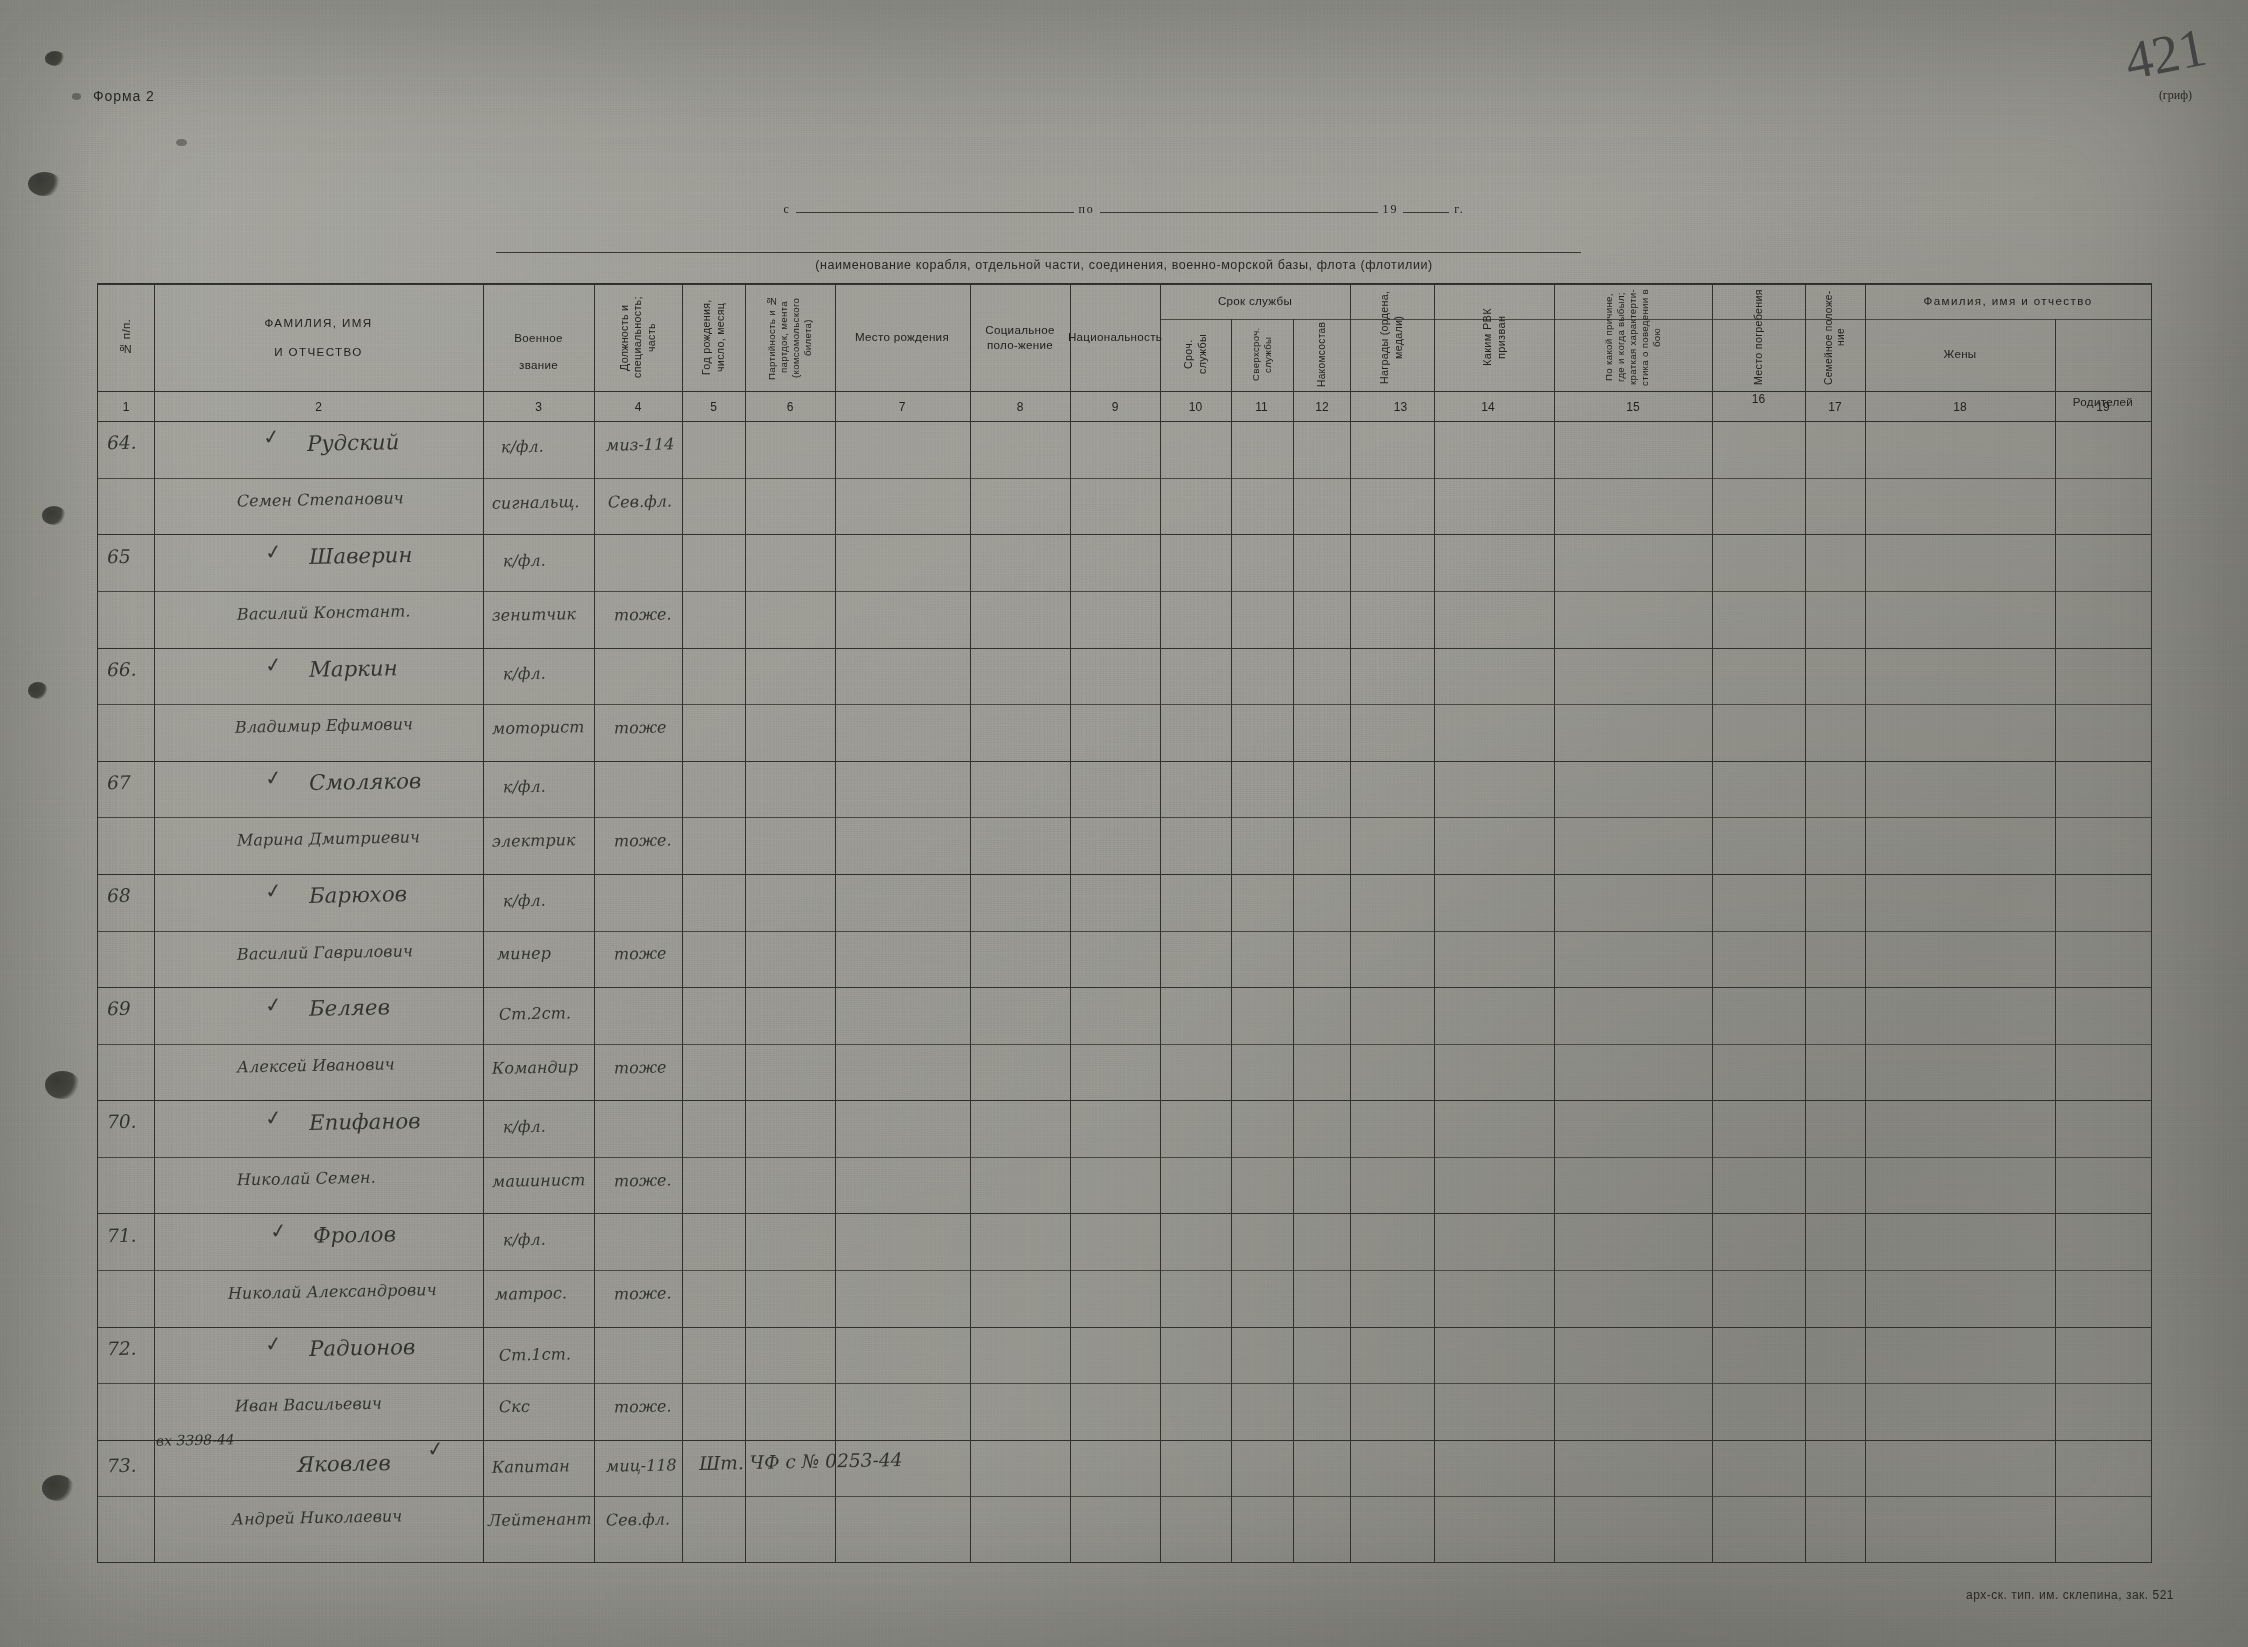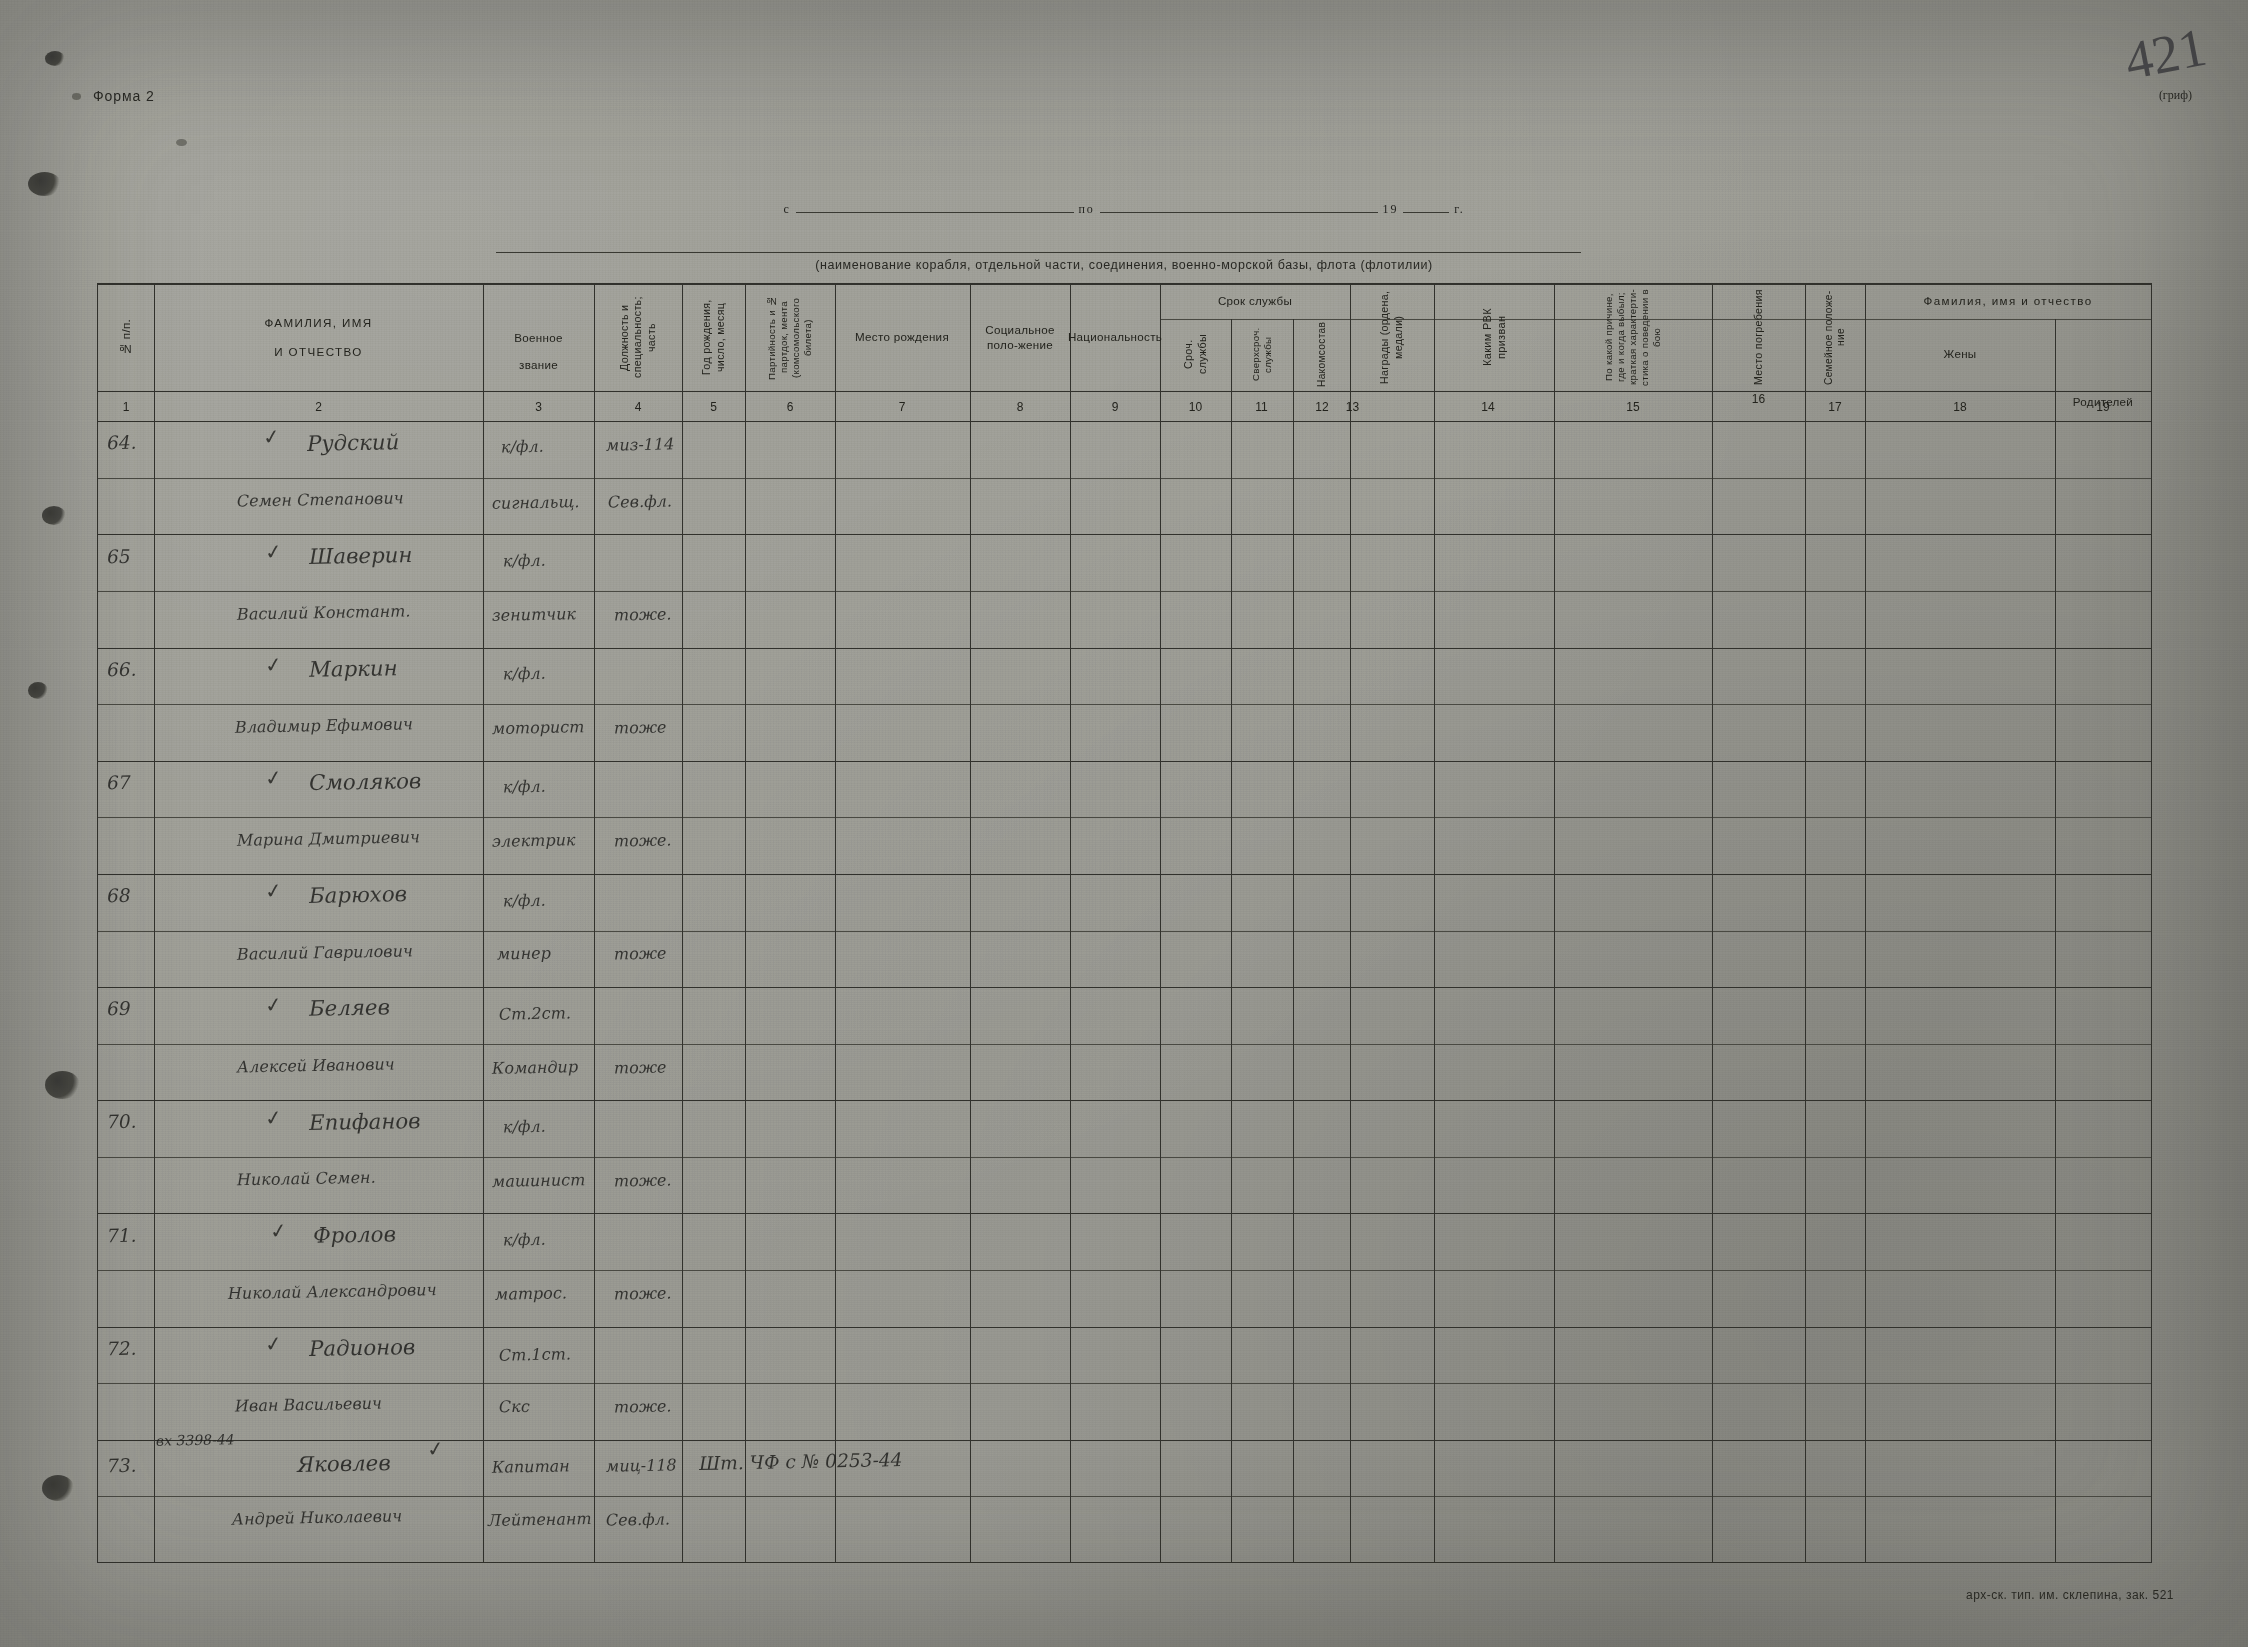--- a/index.html
+++ b/index.html
@@ -263,21 +263,21 @@
     <div class="numrow" style="left:385px;top:107px;width:111px;height:31px;">3</div>
     <div class="numrow" style="left:496px;top:107px;width:88px;height:31px;">4</div>
     <div class="numrow" style="left:584px;top:107px;width:63px;height:31px;">5</div>
     <div class="numrow" style="left:647px;top:107px;width:90px;height:31px;">6</div>
     <div class="numrow" style="left:737px;top:107px;width:134px;height:31px;">7</div>
     <div class="numrow" style="left:872px;top:107px;width:100px;height:31px;">8</div>
     <div class="numrow" style="left:972px;top:107px;width:90px;height:31px;">9</div>
     <div class="numrow" style="left:1062px;top:107px;width:71px;height:31px;">10</div>
     <div class="numrow" style="left:1133px;top:107px;width:61px;height:31px;">11</div>
     <div class="numrow" style="left:1195px;top:107px;width:58px;height:31px;">12</div>
-    <div class="numrow" style="left:1204px;top:107px;width:101px;height:31px;">13</div>
+    <div class="numrow" style="left:1252px;top:107px;width:101px;height:31px;">13</div>
     <div class="numrow" style="left:1336px;top:107px;width:108px;height:31px;">14</div>
     <div class="numrow" style="left:1456px;top:107px;width:158px;height:31px;">15</div>
     <div class="numrow" style="left:1614px;top:107px;width:93px;height:16px;text-align:center;">16</div>
     <div class="numrow" style="left:1707px;top:107px;width:60px;height:31px;">17</div>
     <div class="numrow" style="left:1767px;top:107px;width:190px;height:31px;">18</div>
     <div class="numrow" style="left:1957px;top:107px;width:96px;height:31px;">19</div>
 
     <div class="hand md" style="left:9.3px;top:148px;">64.</div>
     <div class="tick" style="left:165px;top:141px;">✓</div>
     <div class="hand lg" style="left:209px;top:146px;">Рудский</div>

